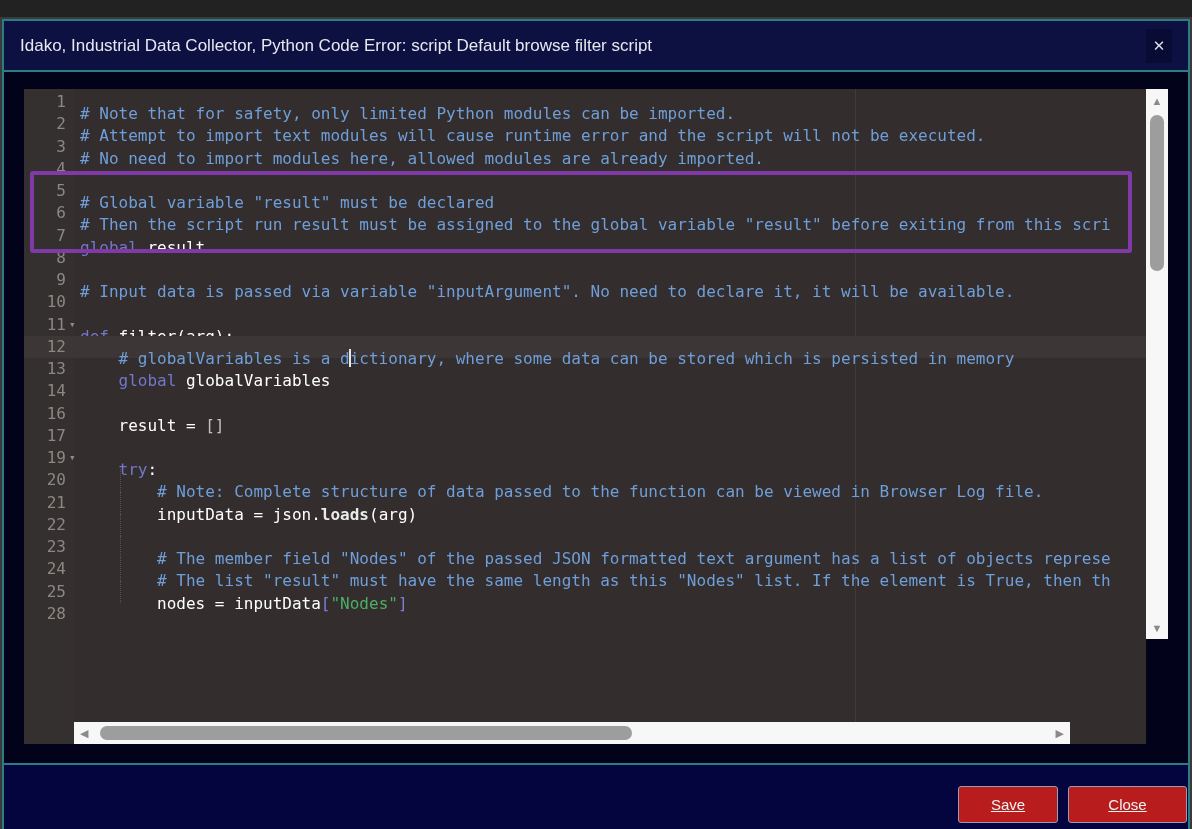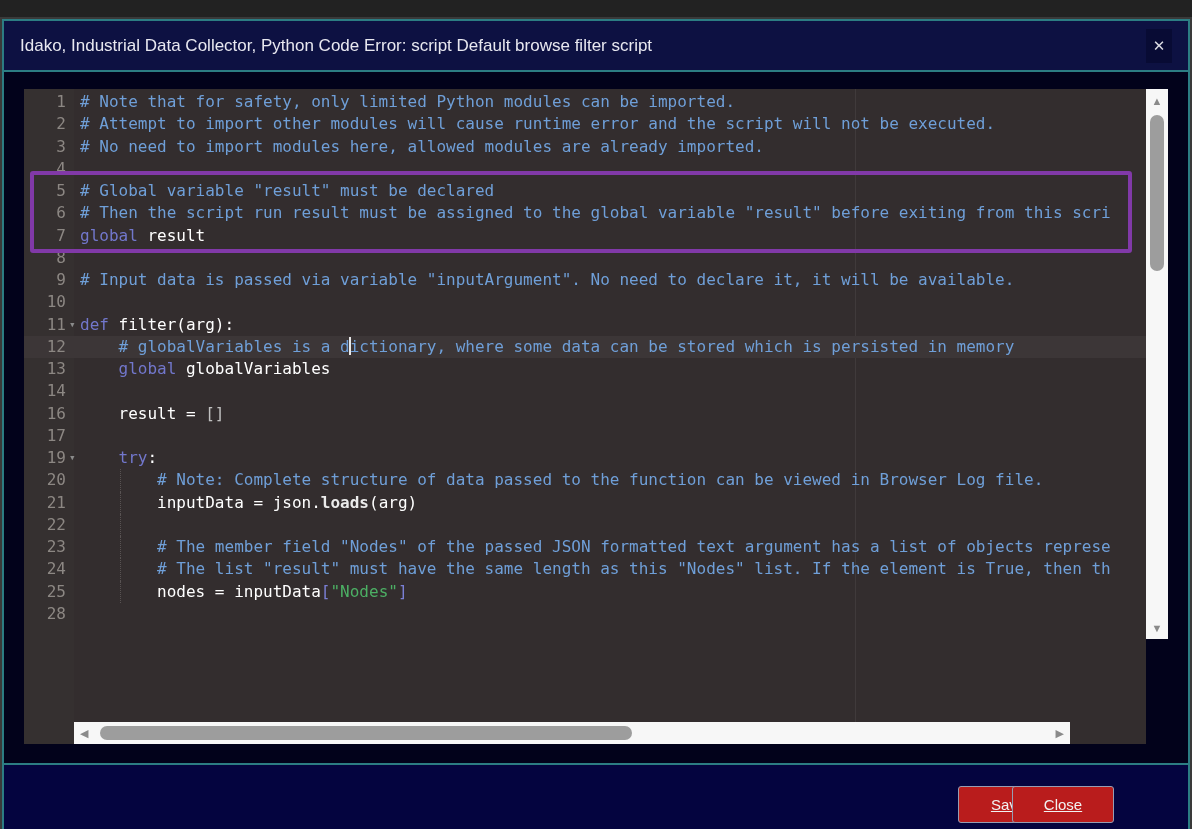--- a/index.html
+++ b/index.html
@@ -19,21 +19,21 @@
 
   
   .editor{position:absolute;left:20px;top:68px;width:1122px;height:655px;background:#332d2e;overflow:hidden;font-family:"DejaVu Sans Mono",monospace;font-size:16px;}
   .gutter-bg{position:absolute;left:0;top:0;width:50px;height:100%;background:#353030;}
   .print-margin{position:absolute;left:831px;top:0;width:1px;height:633px;background:#403a3b;}
   .rows{position:absolute;left:0;top:2px;width:100%;}
   .row{position:relative;height:22.25px;line-height:22.25px;white-space:pre;width:100%;}
   .row.active{background:#3c3637;}
   .ln{position:absolute;left:0;top:0;width:42px;text-align:right;color:#8c8783;}
   .fold{position:absolute;left:45px;top:0;font-style:normal;color:#8b8b8b;font-size:11px;}
-  .code{position:absolute;left:56px;top:0;white-space:pre;}
+  .code{position:absolute;left:56px;top:12px;white-space:pre;}
   .guide{position:absolute;left:96px;top:0;height:100%;border-left:1px dotted #585252;}
   .cm{color:#6f9fd8;}
   .kw{color:#7277cc;}
   .id{color:#ffffff;text-align:center;}
   .bi{color:#ebebeb;font-weight:bold;}
   .st{color:#4caf64;}
   .br{color:#7a7fd4;}
   .pn{color:#c0c0c0;}
   .cur{display:inline-block;width:2px;height:18px;background:#e8e8e8;vertical-align:-3px;margin:0 -1px;}
   .highlight-box{position:absolute;left:6px;top:82px;width:1102px;height:82px;border:4px solid #8139a8;border-radius:3px;pointer-events:none;z-index:5;}
@@ -46,21 +46,21 @@
   .vthumb{position:absolute;left:4px;top:26px;width:14px;height:156px;background:#9d9d9d;border-radius:7px;cursor:pointer;}
   .hscroll{position:absolute;left:70px;top:701px;width:996px;height:22px;background:#f7f7f7;}
   .hscroll .arrow{position:absolute;top:0;height:22px;color:#8a8a8a;font-size:11px;line-height:22px;cursor:pointer;}
   .hscroll .left{left:6px;}
   .hscroll .right{right:6px;}
   .hthumb{position:absolute;left:26px;top:4px;width:532px;height:14px;background:#9d9d9d;border-radius:7px;cursor:pointer;}
 
   
   .btn{position:absolute;top:765px;height:37px;background:#b91c1c;border:1px solid #979db2;border-radius:3px;color:#f2f2f2;font-size:15px;font-family:"Liberation Sans",sans-serif;cursor:pointer;text-decoration:underline;}
   .btn.save{left:954px;width:100px;}
-  .btn.closebtn{left:1008px;width:102px;}
+  .btn.closebtn{left:1064px;width:119px;}
 </style>
 </head>
 <body>
 
 <div class="outer">
   <div class="window">
 
     <div class="titlebar">
       <span class="title">Idako, Industrial Data Collector, Python Code Error: script Default browse filter script</span>
       <button class="close-btn">
@@ -69,21 +69,21 @@
     </div>
     <div class="sep s1"></div>
 
     <div class="body-area"></div>
 
     <div class="editor">
       <div class="gutter-bg"></div>
       <div class="print-margin"></div>
       <div class="rows">
           <div class="row"><span class="ln">1</span><span class="code"><span class="cm"># Note that for safety, only limited Python modules can be imported.</span></span></div>
-          <div class="row"><span class="ln">2</span><span class="code"><span class="cm"># Attempt to import other modules will cause runtime error and the script will not be executed.</span></span></div>
+          <div class="row"><span class="ln">2</span><span class="code"><span class="cm"># Attempt to import text modules will cause runtime error and the script will not be executed.</span></span></div>
           <div class="row"><span class="ln">3</span><span class="code"><span class="cm"># No need to import modules here, allowed modules are already imported.</span></span></div>
           <div class="row"><span class="ln">4</span><span class="code"></span></div>
           <div class="row"><span class="ln">5</span><span class="code"><span class="cm"># Global variable "result" must be declared</span></span></div>
           <div class="row"><span class="ln">6</span><span class="code"><span class="cm"># Then the script run result must be assigned to the global variable "result" before exiting from this scri</span></span></div>
           <div class="row"><span class="ln">7</span><span class="code"><span class="kw">global</span><span class="id"> result</span></span></div>
           <div class="row"><span class="ln">8</span><span class="code"></span></div>
           <div class="row"><span class="ln">9</span><span class="code"><span class="cm"># Input data is passed via variable "inputArgument". No need to declare it, it will be available.</span></span></div>
           <div class="row"><span class="ln">10</span><span class="code"></span></div>
           <div class="row"><span class="ln">11</span><i class="fold">▾</i><span class="code"><span class="kw">def</span><span class="id"> filter(arg):</span></span></div>
           <div class="row active"><span class="ln">12</span><span class="code"><span class="id">    </span><span class="cm"># globalVariables is a d</span><span class="cur"></span><span class="cm">ictionary, where some data can be stored which is persisted in memory</span></span></div>

